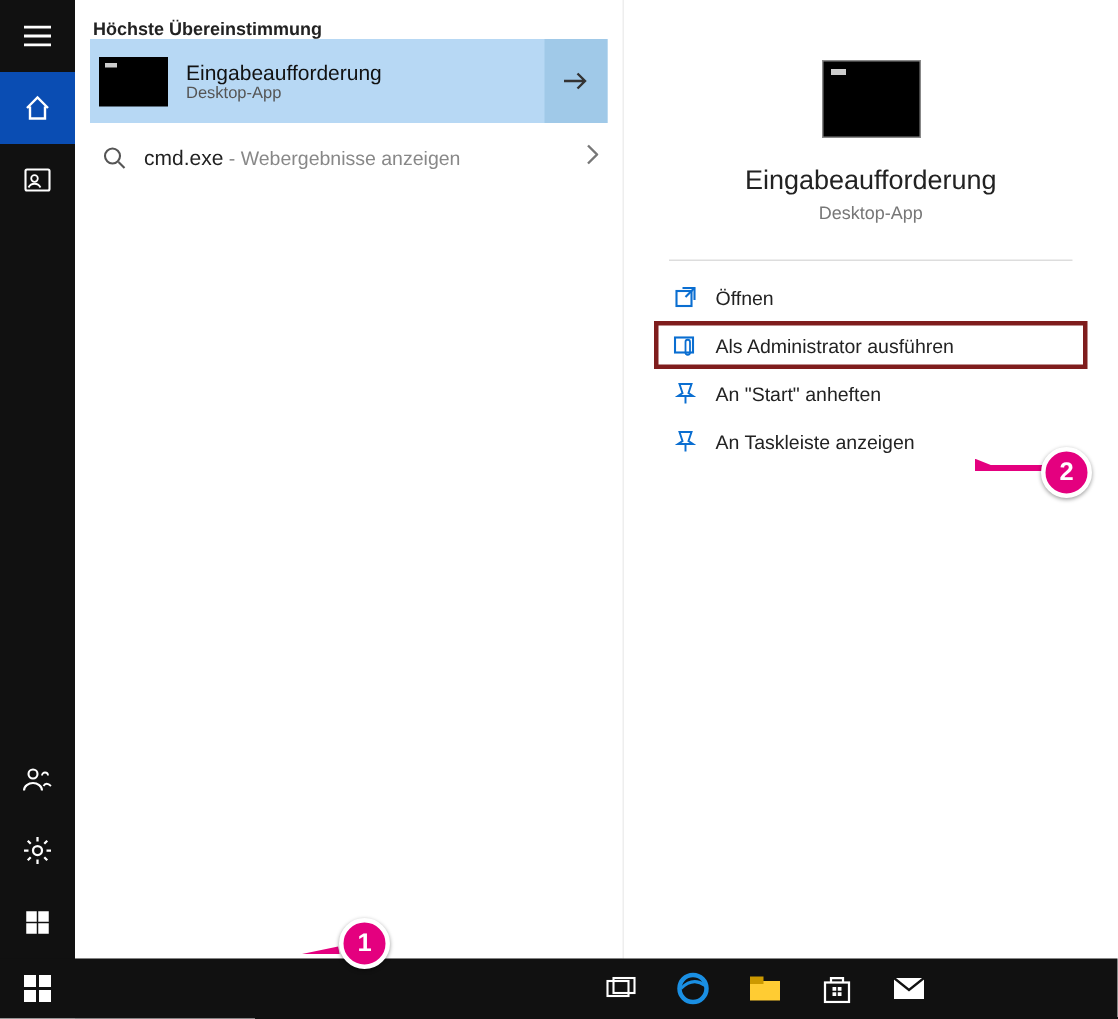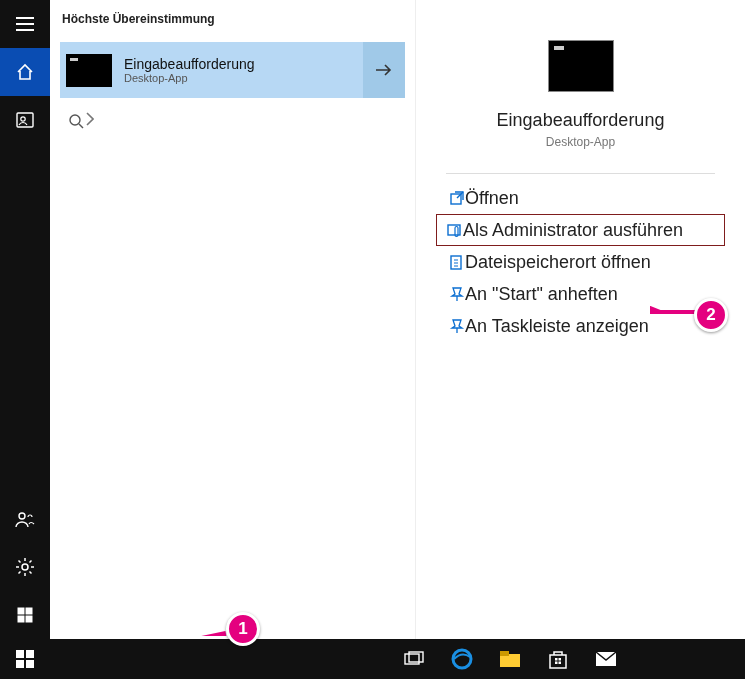--- a/index.html
+++ b/index.html
@@ -14,21 +14,21 @@
   .startbtn { width: 50px; height: 40px; display:flex; align-items:center; justify-content:center; background:#111; }
   .startbtn svg { fill:#fff; }
   .main { flex: 1 1 auto; display: flex; flex-direction: column; }
   .tabs { display: flex; align-items: center; height: 56px; border-bottom: 1px solid #e5e5e5; padding: 0 12px; gap: 20px; font-size: 13px; color: #555; }
   .tab { height: 54px; display:flex; align-items:center; cursor:pointer; padding: 0 6px; }
   .tab.active { color:#0a4db3; border-bottom: 3px solid #0a4db3; font-weight:600; }
   .tabs .more svg { vertical-align: middle; margin-left:4px; }
   .tabs .feed { margin-left:auto; color:#666; }
   .content { flex:1 1 auto; display:flex; }
   .leftcol { width: 365px; display:flex; flex-direction:column; }
-  .sectionlabel { font-weight:600; font-size:12px; padding: 12px 12px 16px 12px; color:#222; }
+  .sectionlabel { font-weight:600; font-size:12px; padding: 12px 12px 0 12px; color:#222; }
   .bestmatch { display:flex; align-items:center; background:#b7d8f4; height:56px; margin: 0 10px; }
   .bm-icon { width:46px; height:33px; background:#000; margin-left:6px; position:relative; }
   .bm-icon::before { content:""; position:absolute; top:4px; left:4px; width:8px; height:3px; background:#ccc; }
   .bm-text { flex:1; padding-left:12px; }
   .bm-title { font-size:14px; color:#111; }
   .bm-sub { font-size:11px; color:#555; }
   .bm-arrow { width:42px; height:56px; background:#a0c9e8; display:flex; align-items:center; justify-content:center; }
   .suggest { display:flex; align-items:center; height:46px; padding: 0 16px; cursor:pointer; }
   .suggest .sicon { width:20px; display:flex; justify-content:center; color:#555; }
   .suggest .stext { flex:1; padding-left:10px; font-size:14px; color:#222; }
@@ -36,22 +36,22 @@
   .suggest .chev { color:#777; }
   .searchbar { height:40px; background:#e9e9e9; display:flex; align-items:center; padding:0 10px; border-top:0; }
   .searchbar input { flex:1; border:none; background:transparent; font-size:15px; outline:none; padding-left:8px; }
   .rightcol { flex:1; border-left:1px solid #eee; display:flex; flex-direction:column; align-items:center; padding-top:40px; }
   .app-icon-big { width:66px; height:52px; background:#000; border:1px solid #888; position:relative; }
   .app-icon-big::before { content:""; position:absolute; top:5px; left:5px; width:10px; height:4px; background:#ccc; }
   .app-title-right { font-size:18px; margin-top:18px; color:#222; }
   .app-sub-right { font-size:12px; color:#777; margin-top:4px; }
   .divider { width: calc(100% - 60px); height:1px; background:#ddd; margin:24px 0 8px 0; }
   .actions { width:100%; padding: 0 20px; }
-  .action { display:flex; align-items:center; height:32px; font-size:18px; color:#222; cursor:pointer; padding-left:10px; gap:0; border:3px solid transparent; }
-  .action.highlight { border:1px solid #7f1d1d; }
+  .action { display:flex; align-items:center; height:32px; font-size:13px; color:#222; cursor:pointer; padding-left:10px; gap:12px; border:3px solid transparent; }
+  .action.highlight { border:3px solid #7f1d1d; }
   .action svg { stroke:#0a6ed1; fill:none; }
   .badge { position:absolute; width:34px; height:34px; border-radius:50%; background:#e4007f; border:3px solid #fff; color:#fff; font-weight:700; font-size:17px; display:flex; align-items:center; justify-content:center; box-shadow:0 1px 3px rgba(0,0,0,.4); z-index:20; }
   .arrowline { position:absolute; height:8px; z-index:19; }
   .taskbar { position:absolute; left:50px; bottom:0; right:0; height:40px; background:#111; display:flex; align-items:center; }
   .task-item { width:48px; height:40px; display:flex; align-items:center; justify-content:center; cursor:pointer; }
   .task-spacer { width:340px; }
 </style>
 </head>
 <body>
 
@@ -130,20 +130,21 @@
           </div>
         </div>
 
         <div class="suggest">
           <div class="sicon">
             <svg width="15" height="15">
                 <circle cx="6" cy="6" r="5" fill="none" stroke="#555" stroke-width="1.4"></circle>
                 <path d="M10 10 L14 14" stroke="#555" stroke-width="1.4"></path>
               </svg>
           </div>
+          <div class="stext"><span>cmd.exe</span><span class="hint"> - Webergebnisse anzeigen</span></div>
           <div class="chev">
             <svg width="8" height="14">
                 <path d="M1 1 L7 7 L1 13" stroke="#777" stroke-width="1.6" fill="none"></path>
               </svg>
           </div>
         </div>
 
         <div style="flex:1"></div>
         <div class="searchbar">
           <svg width="16" height="16">
@@ -167,27 +168,20 @@
                 <path d="M8 8 L14 2" stroke-width="1.4"></path>
               </svg>
             <span>Öffnen</span>
           </div>
           <div class="action highlight">
             <svg width="16" height="16">
                 <rect x="1" y="3" width="12" height="10" fill="none" stroke-width="1.4"></rect>
                 <path d="M8 6 C8 4 11 4 11 6 V13 C11 15 8 15 8 13 Z" fill="none" stroke-width="1.2"></path>
               </svg>
             <span>Als Administrator ausführen</span>
-          </div>
-          <div class="action">
-            <svg width="16" height="16">
-                <rect x="2" y="2" width="10" height="13" fill="none" stroke-width="1.4"></rect>
-                <path d="M5 6h4M5 9h4M5 12h4" stroke-width="1.2"></path>
-              </svg>
-            <span>Dateispeicherort öffnen</span>
           </div>
           <div class="action">
             <svg width="16" height="16">
                 <path d="M4 2 H12 L10 8 L13 10 H3 L6 8 Z M8 10 V15" fill="none" stroke-width="1.3"></path>
               </svg>
             <span>An "Start" anheften</span>
           </div>
           <div class="action">
             <svg width="16" height="16">
                 <path d="M4 2 H12 L10 8 L13 10 H3 L6 8 Z M8 10 V15" fill="none" stroke-width="1.3"></path>

